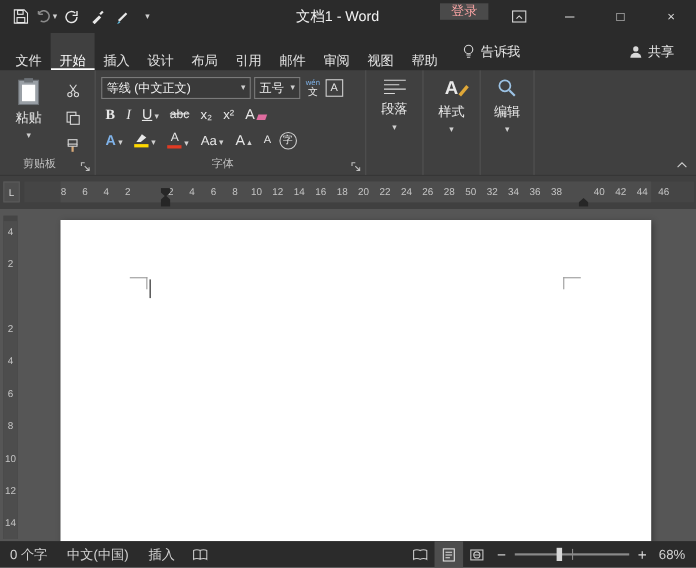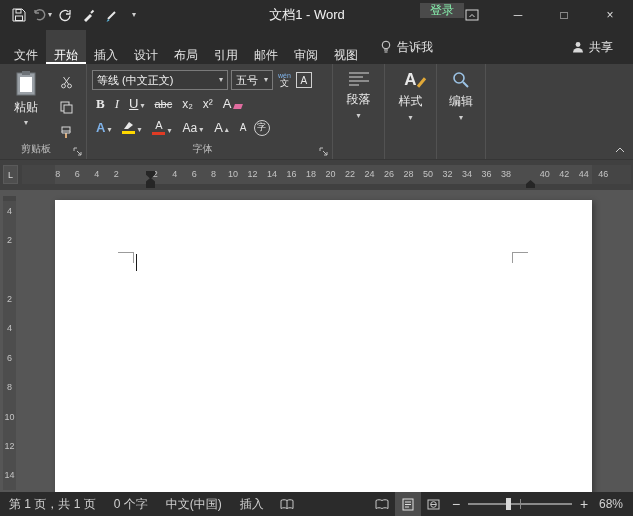--- a/index.html
+++ b/index.html
@@ -6,21 +6,21 @@
   html,body{width:633px;height:516px;overflow:hidden}
   body{font-family:"Liberation Sans",sans-serif;background:#404040;-webkit-font-smoothing:antialiased}
   .app{position:relative;width:633px;height:516px;background:#404040}
 
   
   .titlebar{position:absolute;top:0;left:0;right:0;height:30px;background:#2b2b2b;display:flex;align-items:center;color:#e4e4e4}
   .qat{display:flex;align-items:center;gap:1px;padding-left:8px}
   .qat .btn{min-width:22px;height:26px;display:flex;align-items:center;justify-content:center;gap:1px}
   .caret{font-size:8px;line-height:1;color:#cfcfcf}
   .title-text{position:absolute;left:227px;width:160px;text-align:center;font-size:13px;color:#f2f2f2;pointer-events:none}
-  .signin{position:absolute;left:420px;top:3px;height:15px;padding:0 10px;background:#4a4a4a;display:flex;align-items:center;font-size:12px;color:#86efac}
+  .signin{position:absolute;left:400px;top:3px;height:15px;padding:0 10px;background:#4a4a4a;display:flex;align-items:center;font-size:12px;color:#fca5a5}
   .winctrls{position:absolute;right:0;top:0;height:30px;display:flex}
   .wbtn{width:46px;height:30px;display:grid;place-items:center;font-size:12px;color:#dcdcdc}
 
   
   .tabbar{position:absolute;top:30px;left:0;right:0;height:34px;background:#2b2b2b;display:flex;align-items:stretch;color:#e4e4e4}
   .tabs{display:flex;height:100%;padding-left:6px}
   .tab{padding:0 8px;height:100%;display:flex;align-items:flex-end;font-size:12px;cursor:default}
   .tab.active{background:#404040;box-shadow:inset 0 -2px 0 0 #ffffff;color:#fff}
   .tellme{display:flex;align-items:center;gap:5px;margin-left:14px;font-size:12px}
   .share{display:flex;align-items:center;gap:5px;margin-left:auto;margin-right:20px;font-size:12px}
@@ -181,20 +181,23 @@
         </div>
         <div class="tab">
           <span>邮件</span>
         </div>
         <div class="tab">
           <span>审阅</span>
         </div>
         <div class="tab">
           <span>视图</span>
         </div>
+        <div class="tab">
+          <span>帮助</span>
+        </div>
       </div>
     <div class="tellme">
       <svg width="12" height="14" viewBox="0 0 12 14">
           <circle cx="6" cy="5" r="3.8" fill="none" stroke="#d8d8d8"></circle>
           <path d="M4 10 h4 M4.5 12 h3" stroke="#d8d8d8"></path>
         </svg>
       <span>告诉我</span>
     </div>
     <div class="share">
       <svg width="12" height="12" viewBox="0 0 12 12">
@@ -428,21 +431,20 @@
         <span>4</span>
         <span>6</span>
         <span>8</span>
         <span>10</span>
         <span>12</span>
         <span>14</span>
       </div>
   </div>
 
   <div class="statusbar">
-    <div class="sb-item">第 1 页，共 1 页</div>
     <div class="sb-item">0 个字</div>
     <div class="sb-item">中文(中国)</div>
     <div class="sb-item">插入</div>
     <div class="sb-icon">
       <svg width="14" height="11" viewBox="0 0 14 11">
           <path d="M7 1.5 C5.5 0.5 2.5 0.5 1 1.5 v8 c1.5-1 4.5-1 6 0 1.5-1 4.5-1 6 0 v-8 c-1.5-1-4.5-1-6 0 z M7 1.5 v8" fill="none" stroke="#c8c8c8"></path>
         </svg>
     </div>
 
     <div class="sb-right">

